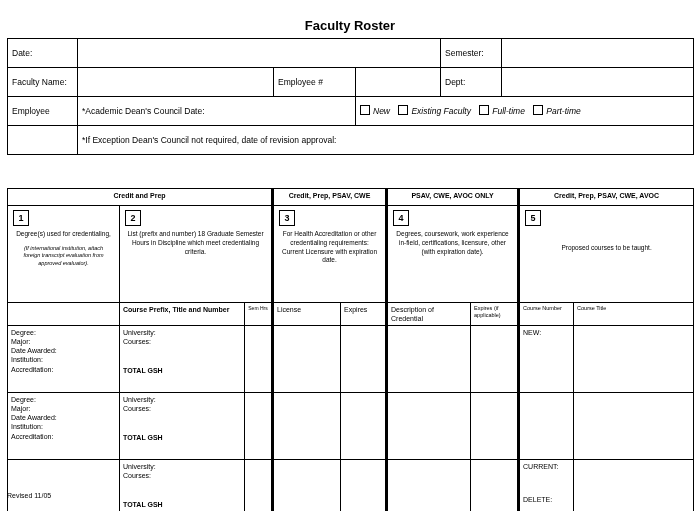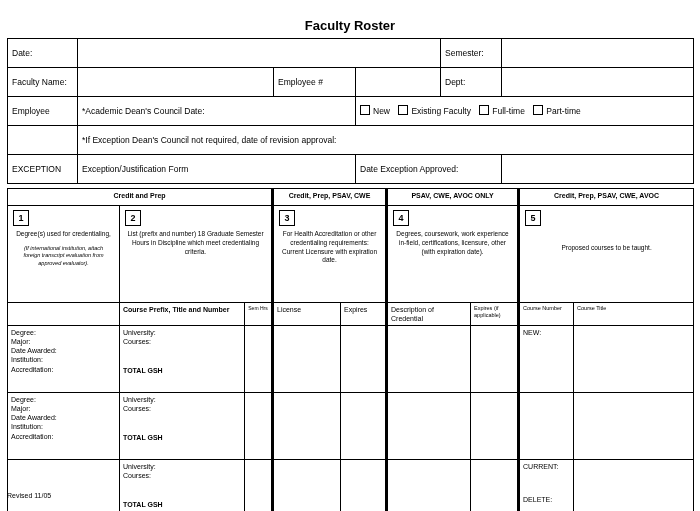--- a/index.html
+++ b/index.html
@@ -102,21 +102,21 @@
     font-size: 6.5px;
     font-weight: normal;
     vertical-align: middle;
     height: 16px;
     padding: 2px 3px;
   }
   .colhdr.b { font-weight: bold; }
   .body-cell { height: 62px; }
   .bold { font-weight: bold; }
 
-  .checkitem { display: inline-block; margin-right: 6px; white-space: nowrap; }
+  .checkitem { display: inline-block; margin-right: 6px; white-space: nowrap; font-style: italic; }
   .cbox {
     display: inline-block;
     width: 8px;
     height: 8px;
     border: 1px solid #000000;
     margin-right: 3px;
     vertical-align: -1px;
   }
 
   .revised {
@@ -164,26 +164,20 @@
         <td class="cellpad-lg" colspan="3">
           <span class="checkitem"><span class="cbox"></span><span>New</span></span>
           <span class="checkitem"><span class="cbox"></span><span>Existing Faculty</span></span>
           <span class="checkitem"><span class="cbox"></span><span>Full-time</span></span>
           <span class="checkitem"><span class="cbox"></span><span>Part-time</span></span>
         </td>
       </tr>
       <tr>
         <td class="cellpad-lg"></td>
         <td class="cellpad-lg" colspan="5">*If Exception Dean's Council not required, date of revision approval:</td>
-      </tr>
-      <tr>
-        <td class="cellpad-lg">EXCEPTION</td>
-        <td class="cellpad-lg" colspan="2">Exception/Justification Form</td>
-        <td class="cellpad-lg" colspan="2">Date Exception Approved:</td>
-        <td class="cellpad-lg"></td>
       </tr>
     </tbody>
   </table>
 
   <table class="grid">
     <colgroup>
       <col style="width:112px">
       <col style="width:125px">
       <col style="width:28px">
       <col style="width:68px">

